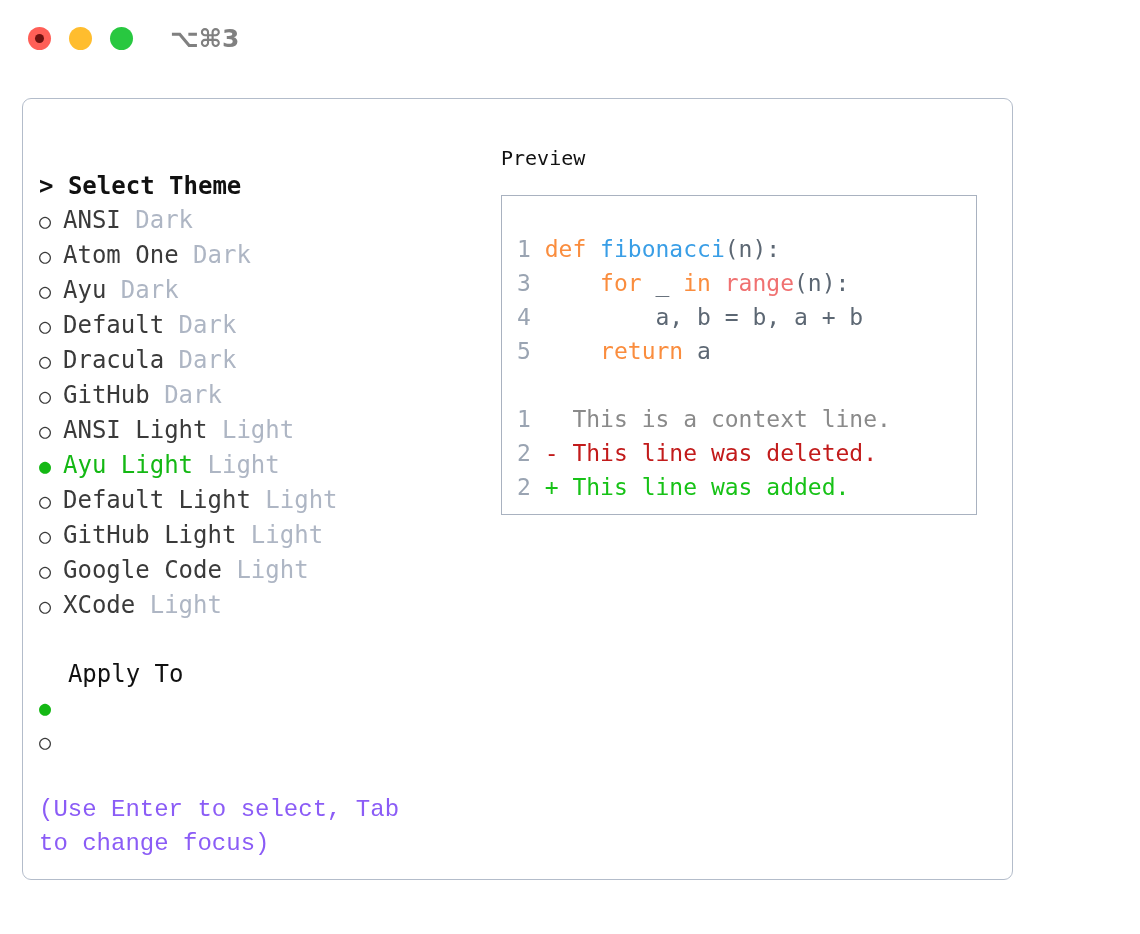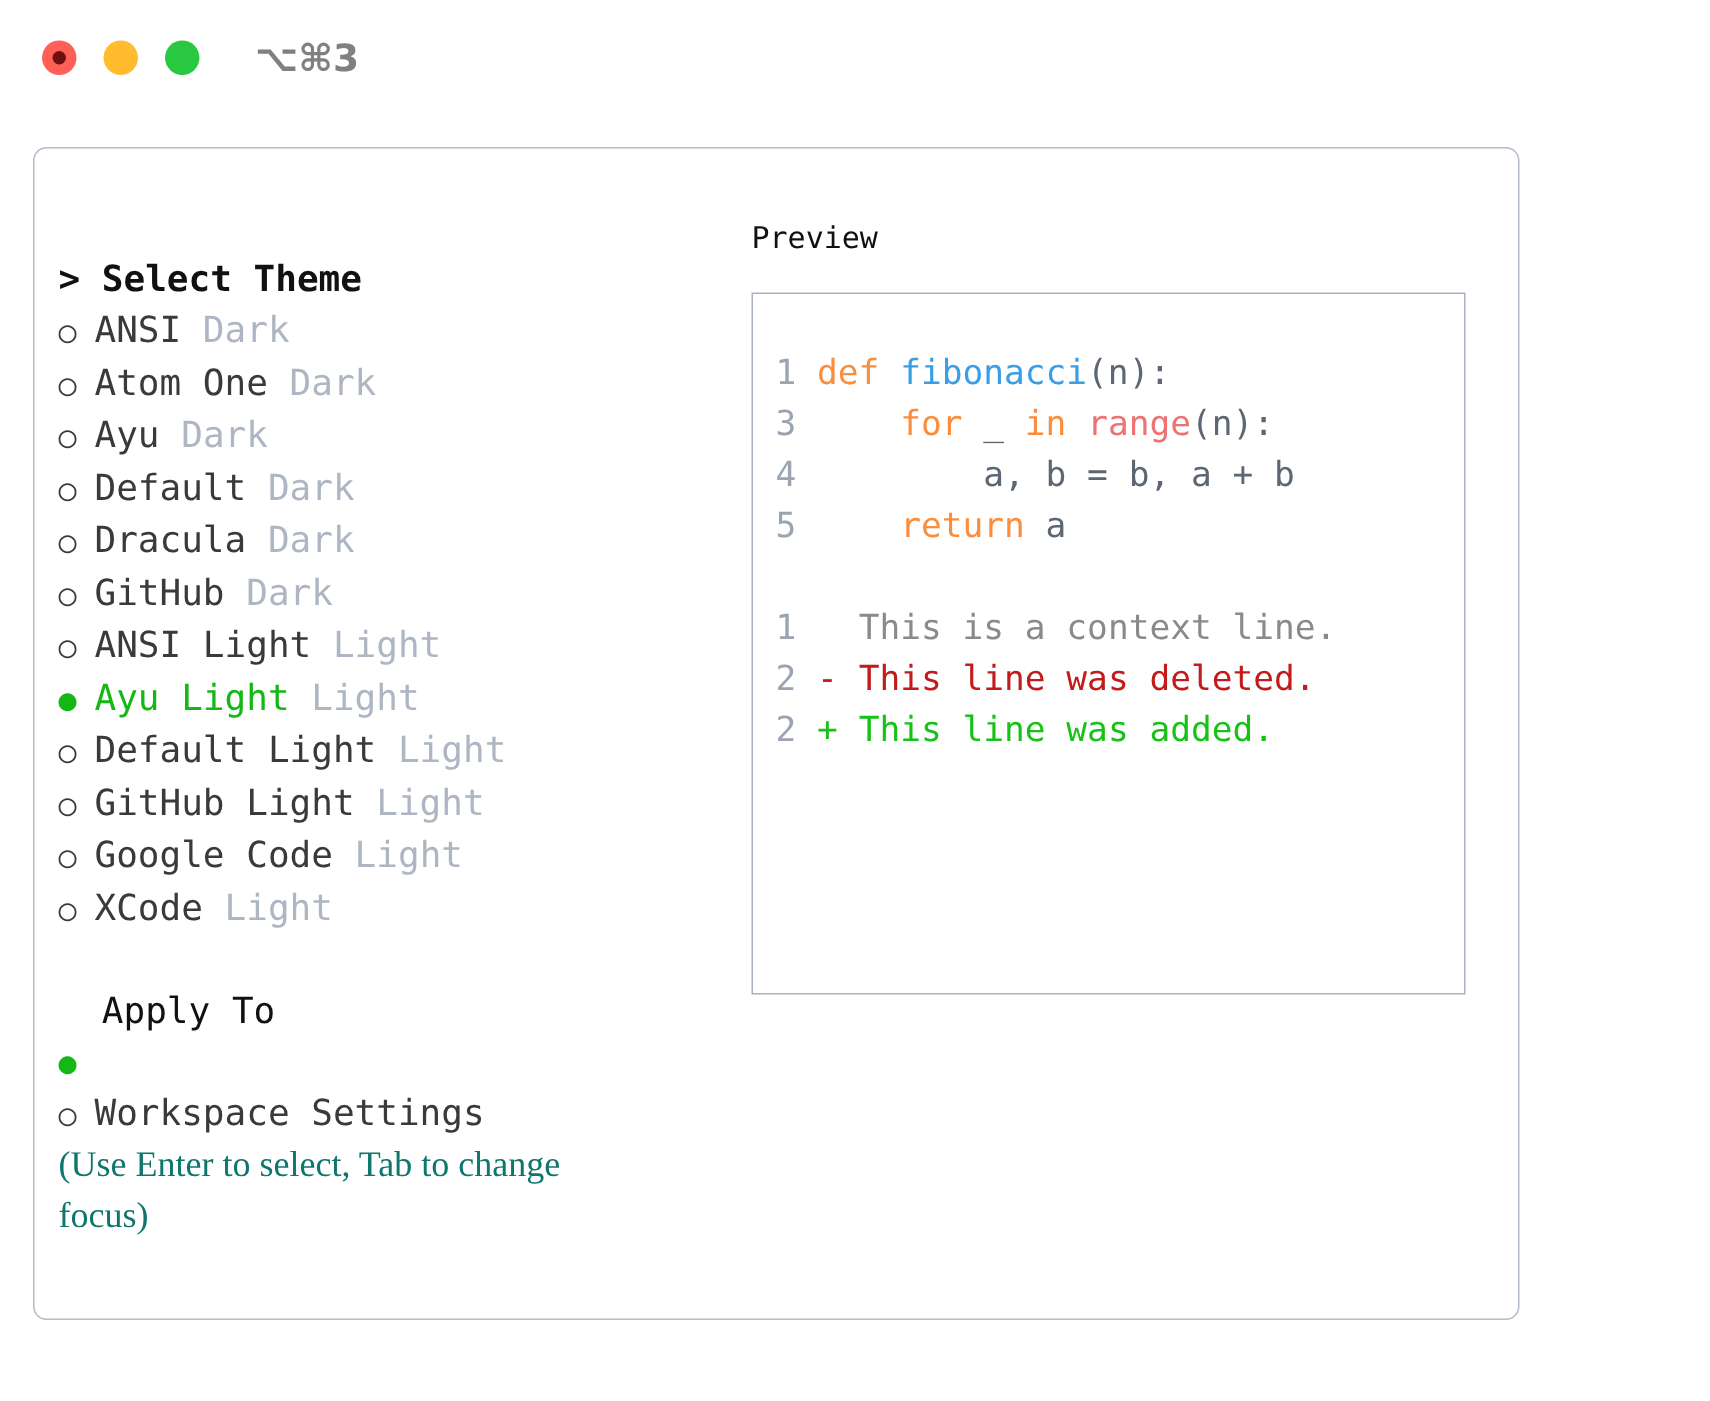--- a/index.html
+++ b/index.html
@@ -114,44 +114,45 @@
     font-size: 20px;
   }
   .marker.selected { color: #14b814; }
   .opt-label { color: #3a3a3a; }
   .opt-label.selected { color: #14b814; }
   .opt-variant { color: #aeb6c4; }
 
   .spacer-row { height: 34px; }
 
   .hint {
+    margin-top: 34px;
     font-size: 24px;
     line-height: 34px;
-    color: #0f766e;
+    color: #8b5cf6;
     width: 400px;
-    font-family: Liberation Serif, serif;
+    font-family: Liberation Mono, monospace;
   }
 
   
   .right-col {
     position: absolute;
     left: 478px;
     top: 42px;
     width: 490px;
   }
   .preview-title {
     font-size: 20px;
     line-height: 34px;
     color: #111111;
     font-family: "DejaVu Sans Mono", "Liberation Mono", monospace;
   }
   .preview-box {
     margin-top: 20px;
     width: 476px;
-    height: 468px;
+    height: 320px;
     border: 1.6px solid #a9b2c0;
     box-sizing: border-box;
     background: #ffffff;
     position: relative;
   }
 
   .code-area {
     position: absolute;
     left: 15px;
     top: 36px;
@@ -209,21 +210,21 @@
           <div class="opt-row"><span class="marker">○</span><span class="opt-label">GitHub Light</span><span class="opt-variant"> Light</span></div>
           <div class="opt-row"><span class="marker">○</span><span class="opt-label">Google Code</span><span class="opt-variant"> Light</span></div>
           <div class="opt-row"><span class="marker">○</span><span class="opt-label">XCode</span><span class="opt-variant"> Light</span></div>
         </div>
 
       <div class="spacer-row"></div>
 
       <div class="section-head">  Apply To</div>
       <div id="apply-list">
           <div class="opt-row"><span class="marker selected">●</span></div>
-          <div class="opt-row"><span class="marker">○</span><span class="opt-label">Workspace Settings</span></div>
+          <div class="opt-row"><span class="marker">○</span></div>
         </div>
 
       <div class="hint">(Use Enter to select, Tab to change focus)</div>
     </div>
 
     <div class="right-col">
       <div class="preview-title">Preview</div>
       <div class="preview-box">
         <div class="code-area">
           <div id="code-lines">

